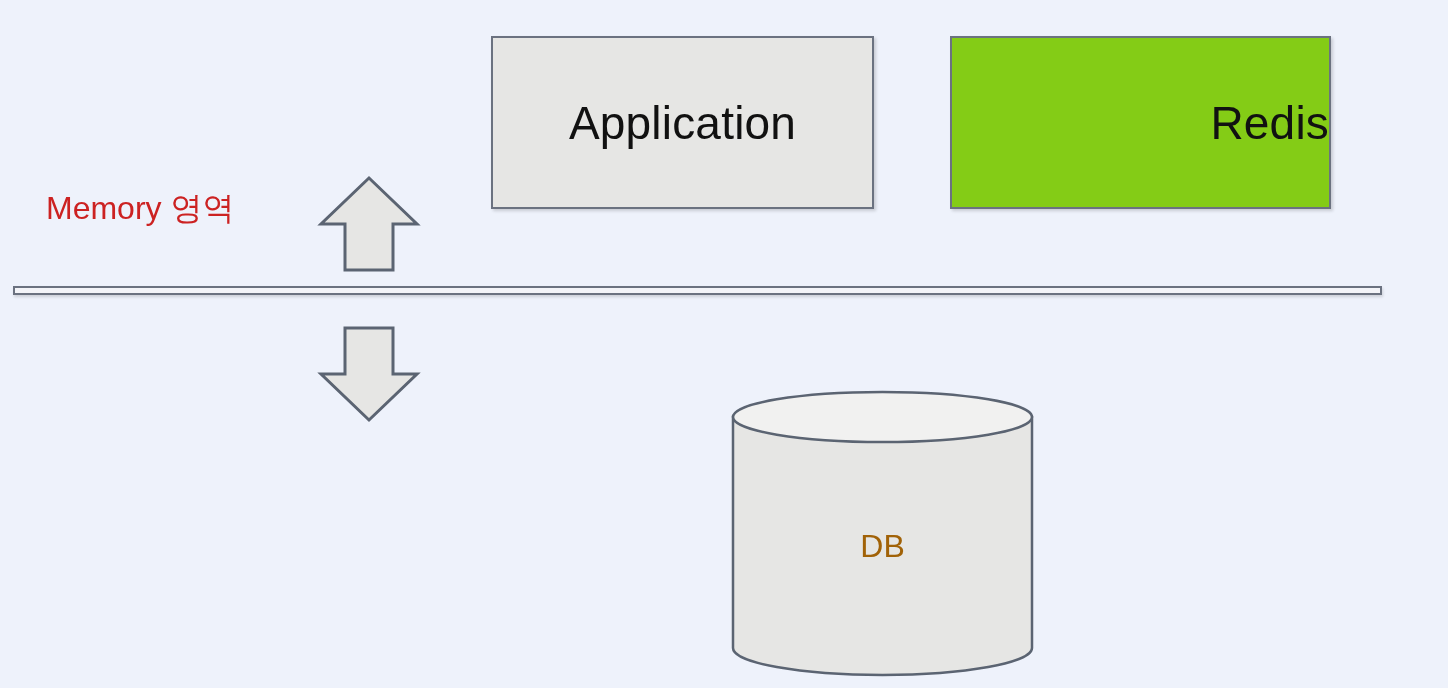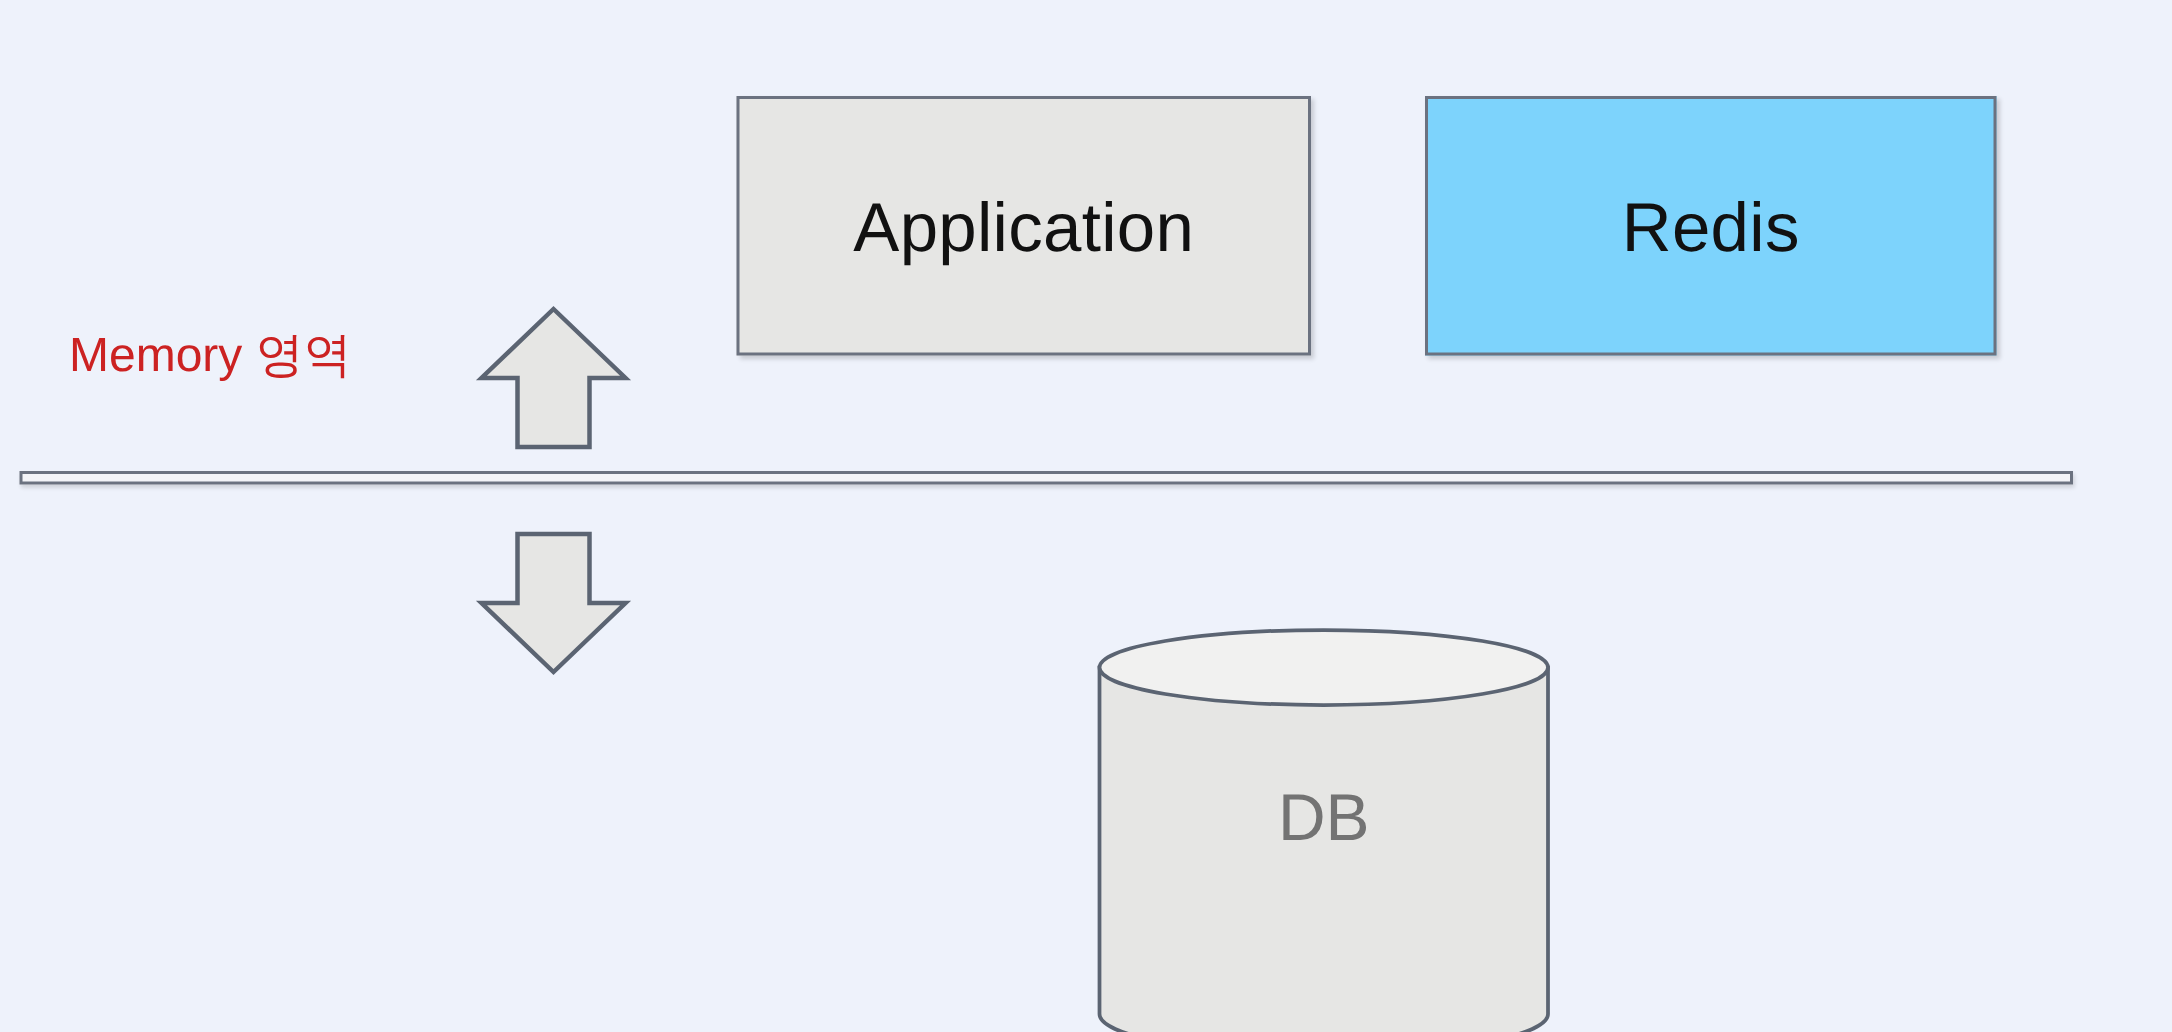--- a/index.html
+++ b/index.html
@@ -14,21 +14,21 @@
     overflow: hidden;
   }
   #canvas {
     position: relative;
     width: 1448px;
     height: 688px;
     background: #eef2fb;
   }
 
   
-  .node { position: absolute; box-sizing: border-box; margin-top: 28px; }
+  .node { position: absolute; box-sizing: border-box; }
 
   
   .box {
     border: 2px solid #6b7280;
     display: flex;
     align-items: center;
     justify-content: center;
     box-shadow: 2px 2px 3px rgba(0,0,0,0.16);
   }
   .box-label {
@@ -38,21 +38,22 @@
     line-height: 1;
     white-space: nowrap;
   }
 
   #app-box {
     left: 491px; top: 36px; width: 383px; height: 173px;
     background: #e6e6e4;
   }
   #redis-box {
     left: 950px; top: 36px; width: 381px; height: 173px;
-    background: #7dd3fc;
+    background: #84cc16;
+    justify-content: flex-end;
   }
 
   
   .zone-label {
     color: #cc2222;
     font-size: 32px;
     line-height: 1;
     white-space: nowrap;
   }
   #memory-zone-label { left: 46px; top: 192px; }
@@ -82,22 +83,22 @@
   #db-cylinder { left: 731px; top: 390px; width: 303px; height: 285px; }
   #db-cylinder svg { display: block; width: 100%; height: 100%; overflow: visible; }
   .cyl-body { fill: #e6e6e4; stroke: #5b6472; stroke-width: 2.5; }
   .cyl-top  { fill: #f1f1f0; stroke: #5b6472; stroke-width: 2.5; }
   #db-label-wrap {
     position: absolute;
     left: 731px; top: 518px; width: 303px; height: 56px;
     display: flex; align-items: center; justify-content: center;
   }
   #db-label {
-    font-size: 44px;
-    color: #737373;
+    font-size: 32px;
+    color: #a16207;
     line-height: 1;
     white-space: nowrap;
   }
 </style>
 </head>
 <body>
 
 <div id="canvas">
 
   <div class="node zone-label" id="memory-zone-label">Memory 영역</div>

